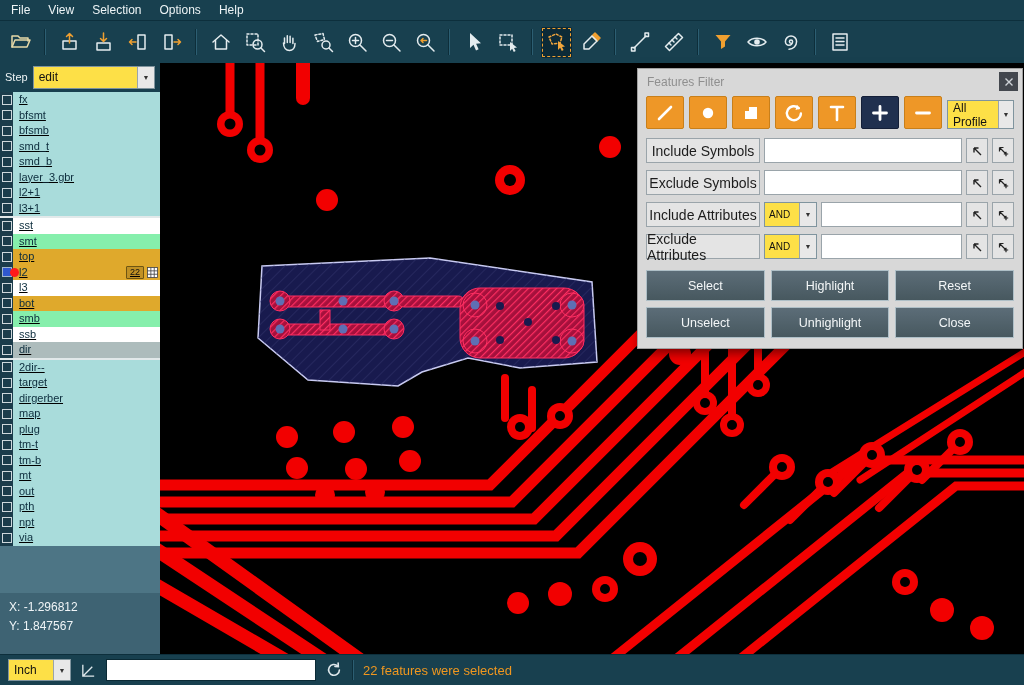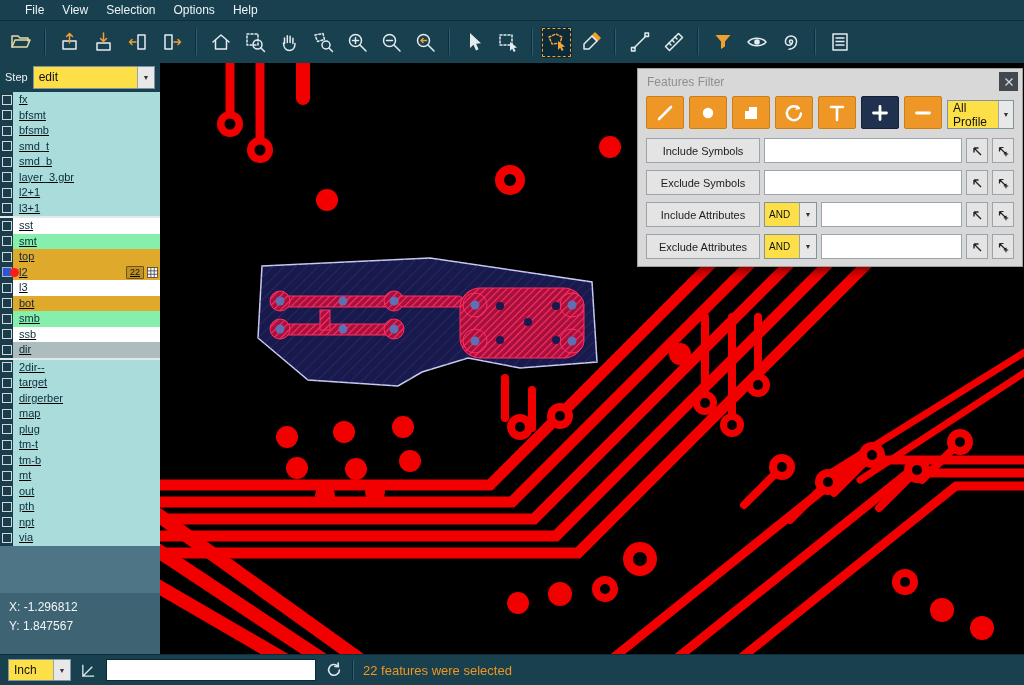--- a/index.html
+++ b/index.html
@@ -1,21 +1,21 @@
 <!DOCTYPE html>
 <html><head>
 <meta charset="utf-8">
 <style>
   html,body{margin:0;padding:0;width:1024px;height:685px;overflow:hidden;background:#000;
     font-family:"Liberation Sans",sans-serif;-webkit-font-smoothing:antialiased;}
   .app{position:relative;width:1024px;height:685px;background:#000;}
 
   
   .menubar{position:absolute;top:0;left:0;right:0;height:20px;background:#18404f;
-    display:flex;align-items:center;padding:0 16px;z-index:6;}
+    display:flex;align-items:center;padding:0 2px;z-index:6;}
   .menu-item{color:#eef4f6;font-size:12px;padding:2px 9px;cursor:default;}
   .toolbar{position:absolute;top:20px;left:0;right:0;height:42px;background:#18404f;
     border-top:1px solid #0d2f3c;display:flex;align-items:center;padding:0 5px;gap:3px;z-index:6;}
   .tbi{width:31px;height:31px;border-radius:2px;display:flex;align-items:center;justify-content:center;flex:none;}
   .tbi svg{width:22px;height:22px;}
   .tbi.active{background:#0c2a37;outline:1.5px dashed #f0a030;outline-offset:-2px;}
   .tb-sep{width:1px;height:26px;background:#0d2e3a;border-right:1px solid #2c5e72;margin:0 5px;flex:none;}
 
   
   .sidebar{position:absolute;top:62px;left:0;width:160px;bottom:30px;background:#4d7585;
@@ -59,21 +59,21 @@
     border:1px solid #a0a0a0;box-shadow:3px 4px 10px rgba(0,0,0,0.5);z-index:10;}
   .dlg-title{height:25px;display:flex;align-items:center;padding:0 4px 0 9px;color:#8f8f8f;font-size:12px;}
   .dlg-close{margin-left:auto;width:19px;height:19px;background:#43474e;display:flex;
     align-items:center;justify-content:center;}
   .tool-row{display:flex;gap:5px;padding:2px 8px 9px;align-items:flex-end;}
   .tool-btn{width:36px;height:31px;background:#ee9727;border:1px solid #c87f1a;border-radius:2px;
     display:flex;align-items:center;justify-content:center;flex:none;}
   .tool-btn.dark{background:#20304f;border-color:#141f38;}
   .profile-combo{margin-left:auto;width:94px;height:27px;}
   .filter-row{display:flex;gap:4px;padding:0 8px;margin-bottom:7px;align-items:center;}
-  .flabel{width:112px;height:23px;background:#e4e4e4;border:1px solid #9aa4aa;font-size:11px;
+  .flabel{width:112px;height:23px;background:#e4e4e4;border:1px solid #9aa4aa;font-size:14px;
     color:#1c1c1c;display:flex;align-items:center;justify-content:center;flex:none;}
   .and-combo{width:47px;height:23px;font-size:10px;flex:none;padding-left:4px;}
   .finput{flex:1;height:23px;min-width:0;background:#fff;border:1px solid #9aa4aa;
     font-size:11px;padding:0 4px;outline:none;}
   .pick-btn{width:20px;height:23px;background:#e4e4e4;border:1px solid #9aa4aa;display:flex;
     align-items:center;justify-content:center;flex:none;}
   .action-grid{display:grid;grid-template-columns:repeat(3,1fr);gap:6px;padding:4px 8px 10px;}
   .action-btn{height:29px;background:linear-gradient(#5c6d78,#47585f);border:1px solid #aebfc7;
     color:#f4f7f8;font-size:12.5px;display:flex;align-items:center;justify-content:center;}
 
@@ -803,20 +803,28 @@
           <path d="M10 10 L3 3 M3 3 H7.5 M3 3 V7.5" stroke="#222" stroke-width="1.4" fill="none"></path>
           </svg>
       </div>
       <div class="pick-btn">
         <svg width="12" height="12" viewBox="0 0 12 12">
           <path d="M9 9 L2.5 2.5 M2.5 2.5 H6.5 M2.5 2.5 V6.5 M9 6.8 V11.2 M6.8 9 H11.2" stroke="#222" stroke-width="1.2" fill="none"></path>
           </svg>
       </div>
     </div>
 
+    <div class="action-grid">
+      <div class="action-btn">Select</div>
+      <div class="action-btn">Highlight</div>
+      <div class="action-btn">Reset</div>
+      <div class="action-btn">Unselect</div>
+      <div class="action-btn">Unhighlight</div>
+      <div class="action-btn">Close</div>
+    </div>
   </div>
 
   <div class="statusbar">
     <div class="combo unit-combo">
       <span>Inch</span>
       <span class="combo-arrow">▼</span>
     </div>
     <svg width="17" height="17" viewBox="0 0 18 18">
       <path d="M3 3 V15 H15 M3 15 L13 5" stroke="#dfe8ec" fill="none" stroke-width="1.4"></path>
       </svg>

